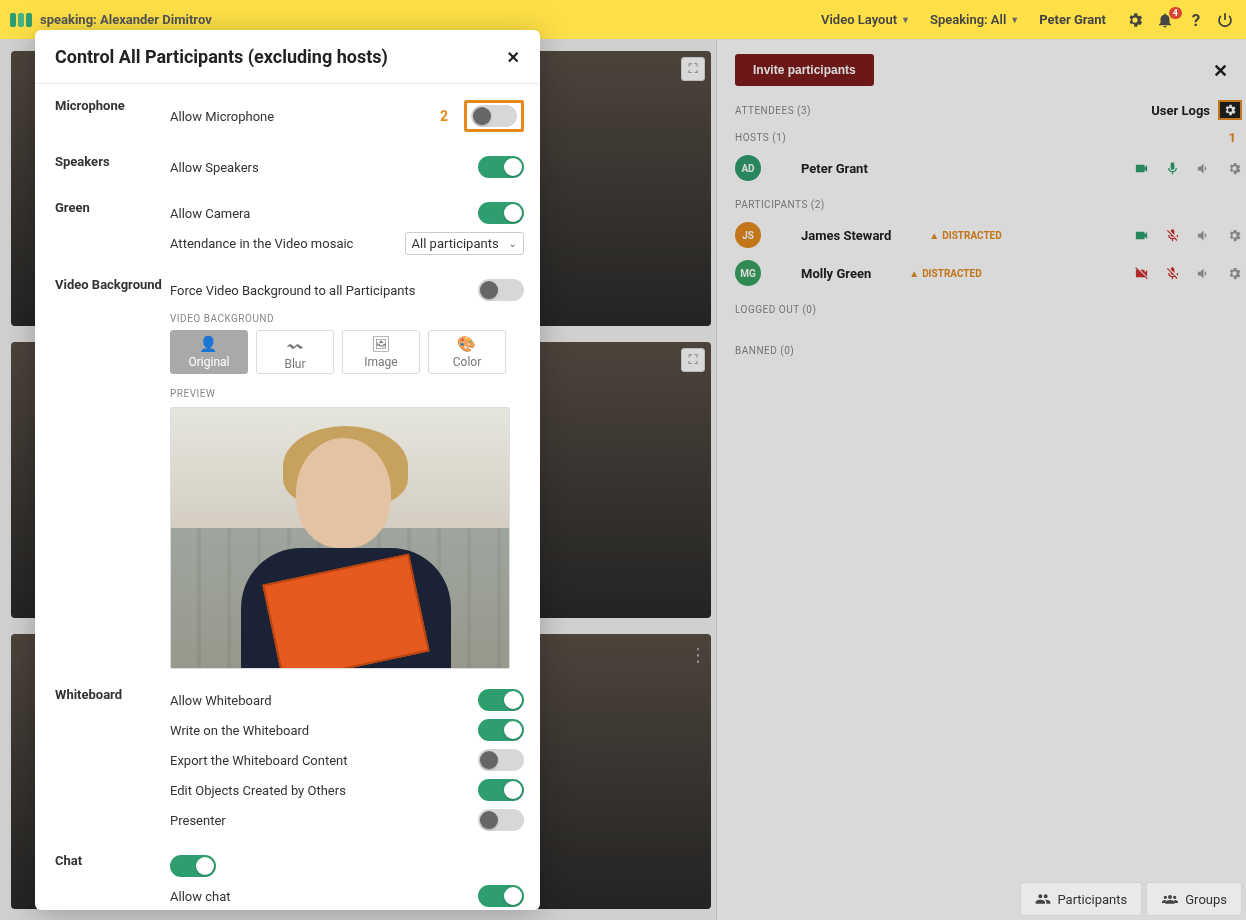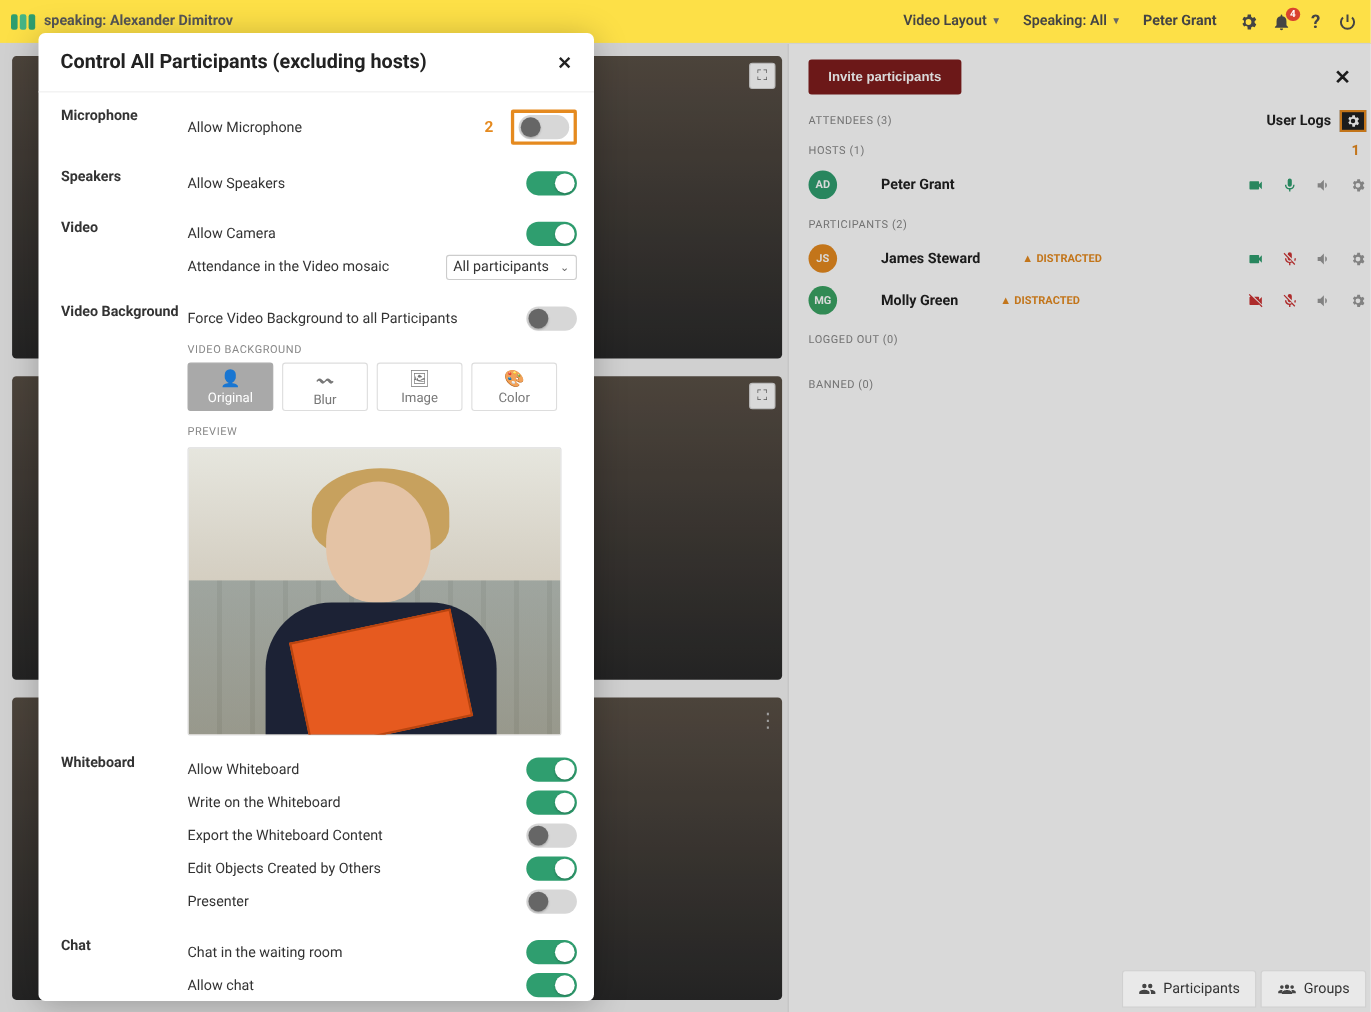--- a/index.html
+++ b/index.html
@@ -458,21 +458,21 @@
         <div class="setting-row">
           <div class="label">Allow Speakers</div>
           <div class="toggle on">
               <div class="knob"></div>
             </div>
         </div>
       </div>
     </div>
 
     <div class="setting-group">
-      <div class="setting-group-label">Video</div>
+      <div class="setting-group-label">Green</div>
       <div class="setting-rows">
         <div class="setting-row">
           <div class="label">Allow Camera</div>
           <div class="toggle on">
               <div class="knob"></div>
             </div>
         </div>
         <div class="setting-row">
           <div class="label">Attendance in the Video mosaic</div>
           <div class="select-wrap">
@@ -555,21 +555,20 @@
               <div class="knob"></div>
             </div>
         </div>
       </div>
     </div>
 
     <div class="setting-group">
       <div class="setting-group-label">Chat</div>
       <div class="setting-rows">
         <div class="setting-row">
-          <div class="label">Chat in the waiting room</div>
           <div class="toggle on">
               <div class="knob"></div>
             </div>
         </div>
         <div class="setting-row">
           <div class="label">Allow chat</div>
           <div class="toggle on">
               <div class="knob"></div>
             </div>
         </div>

